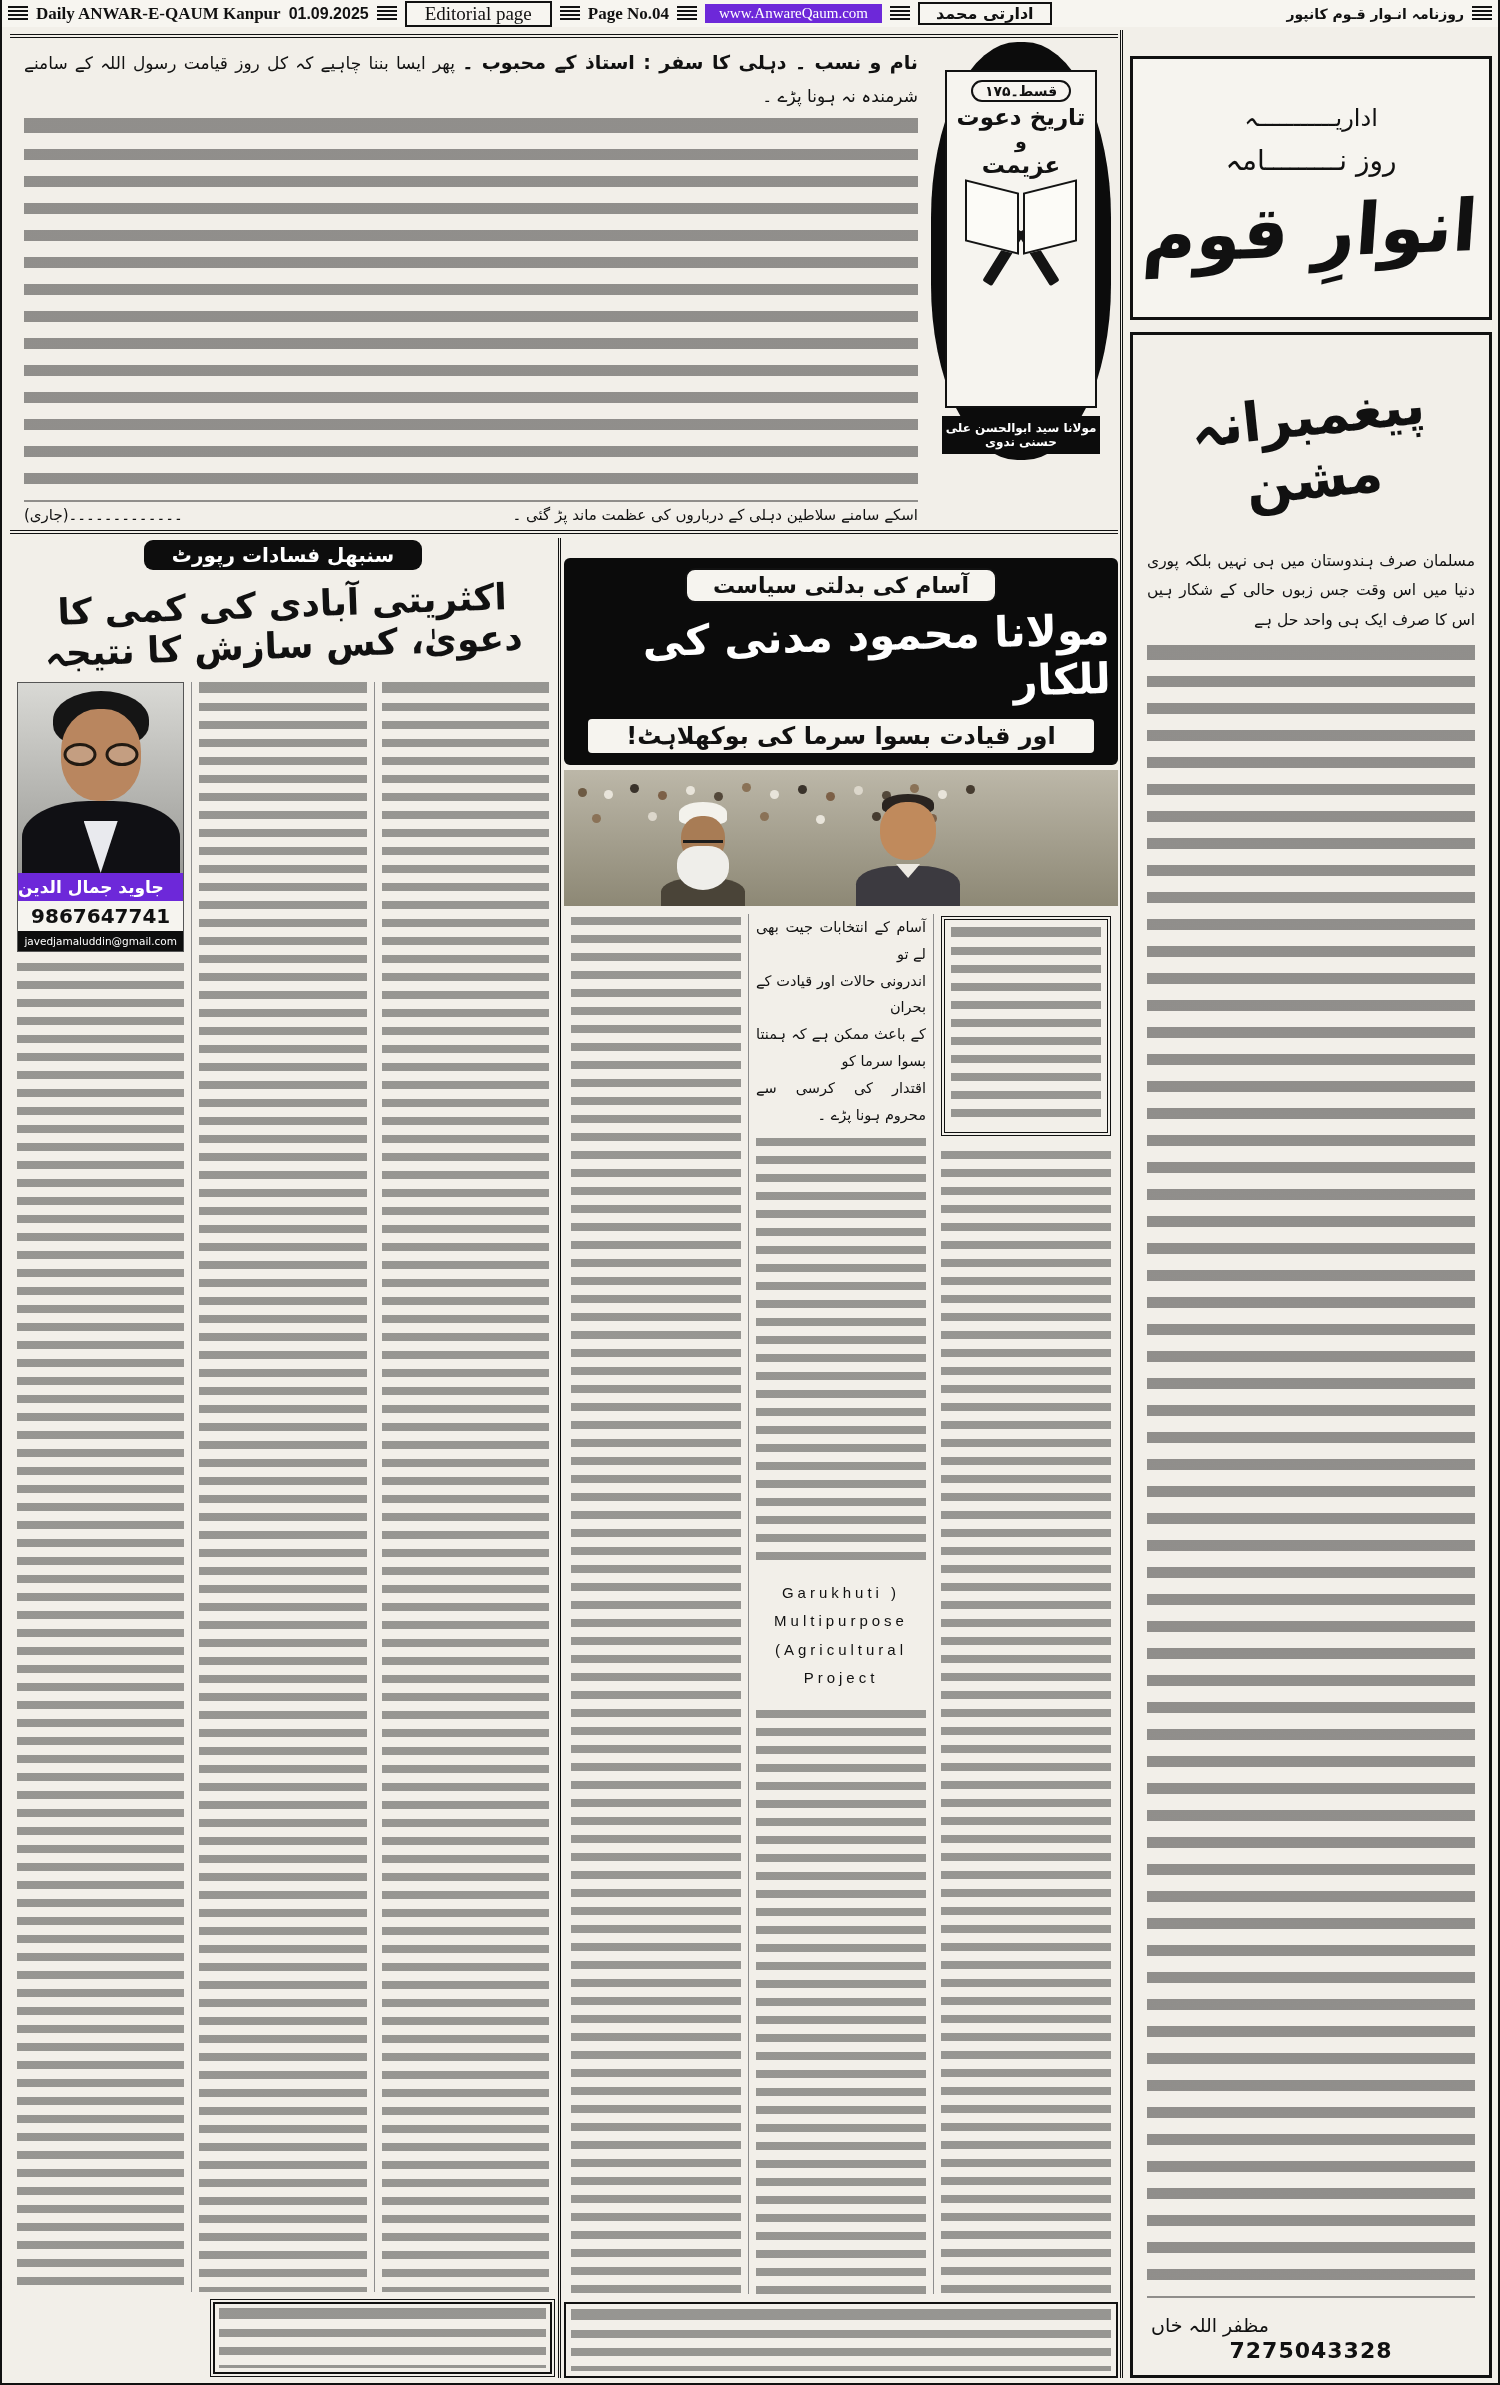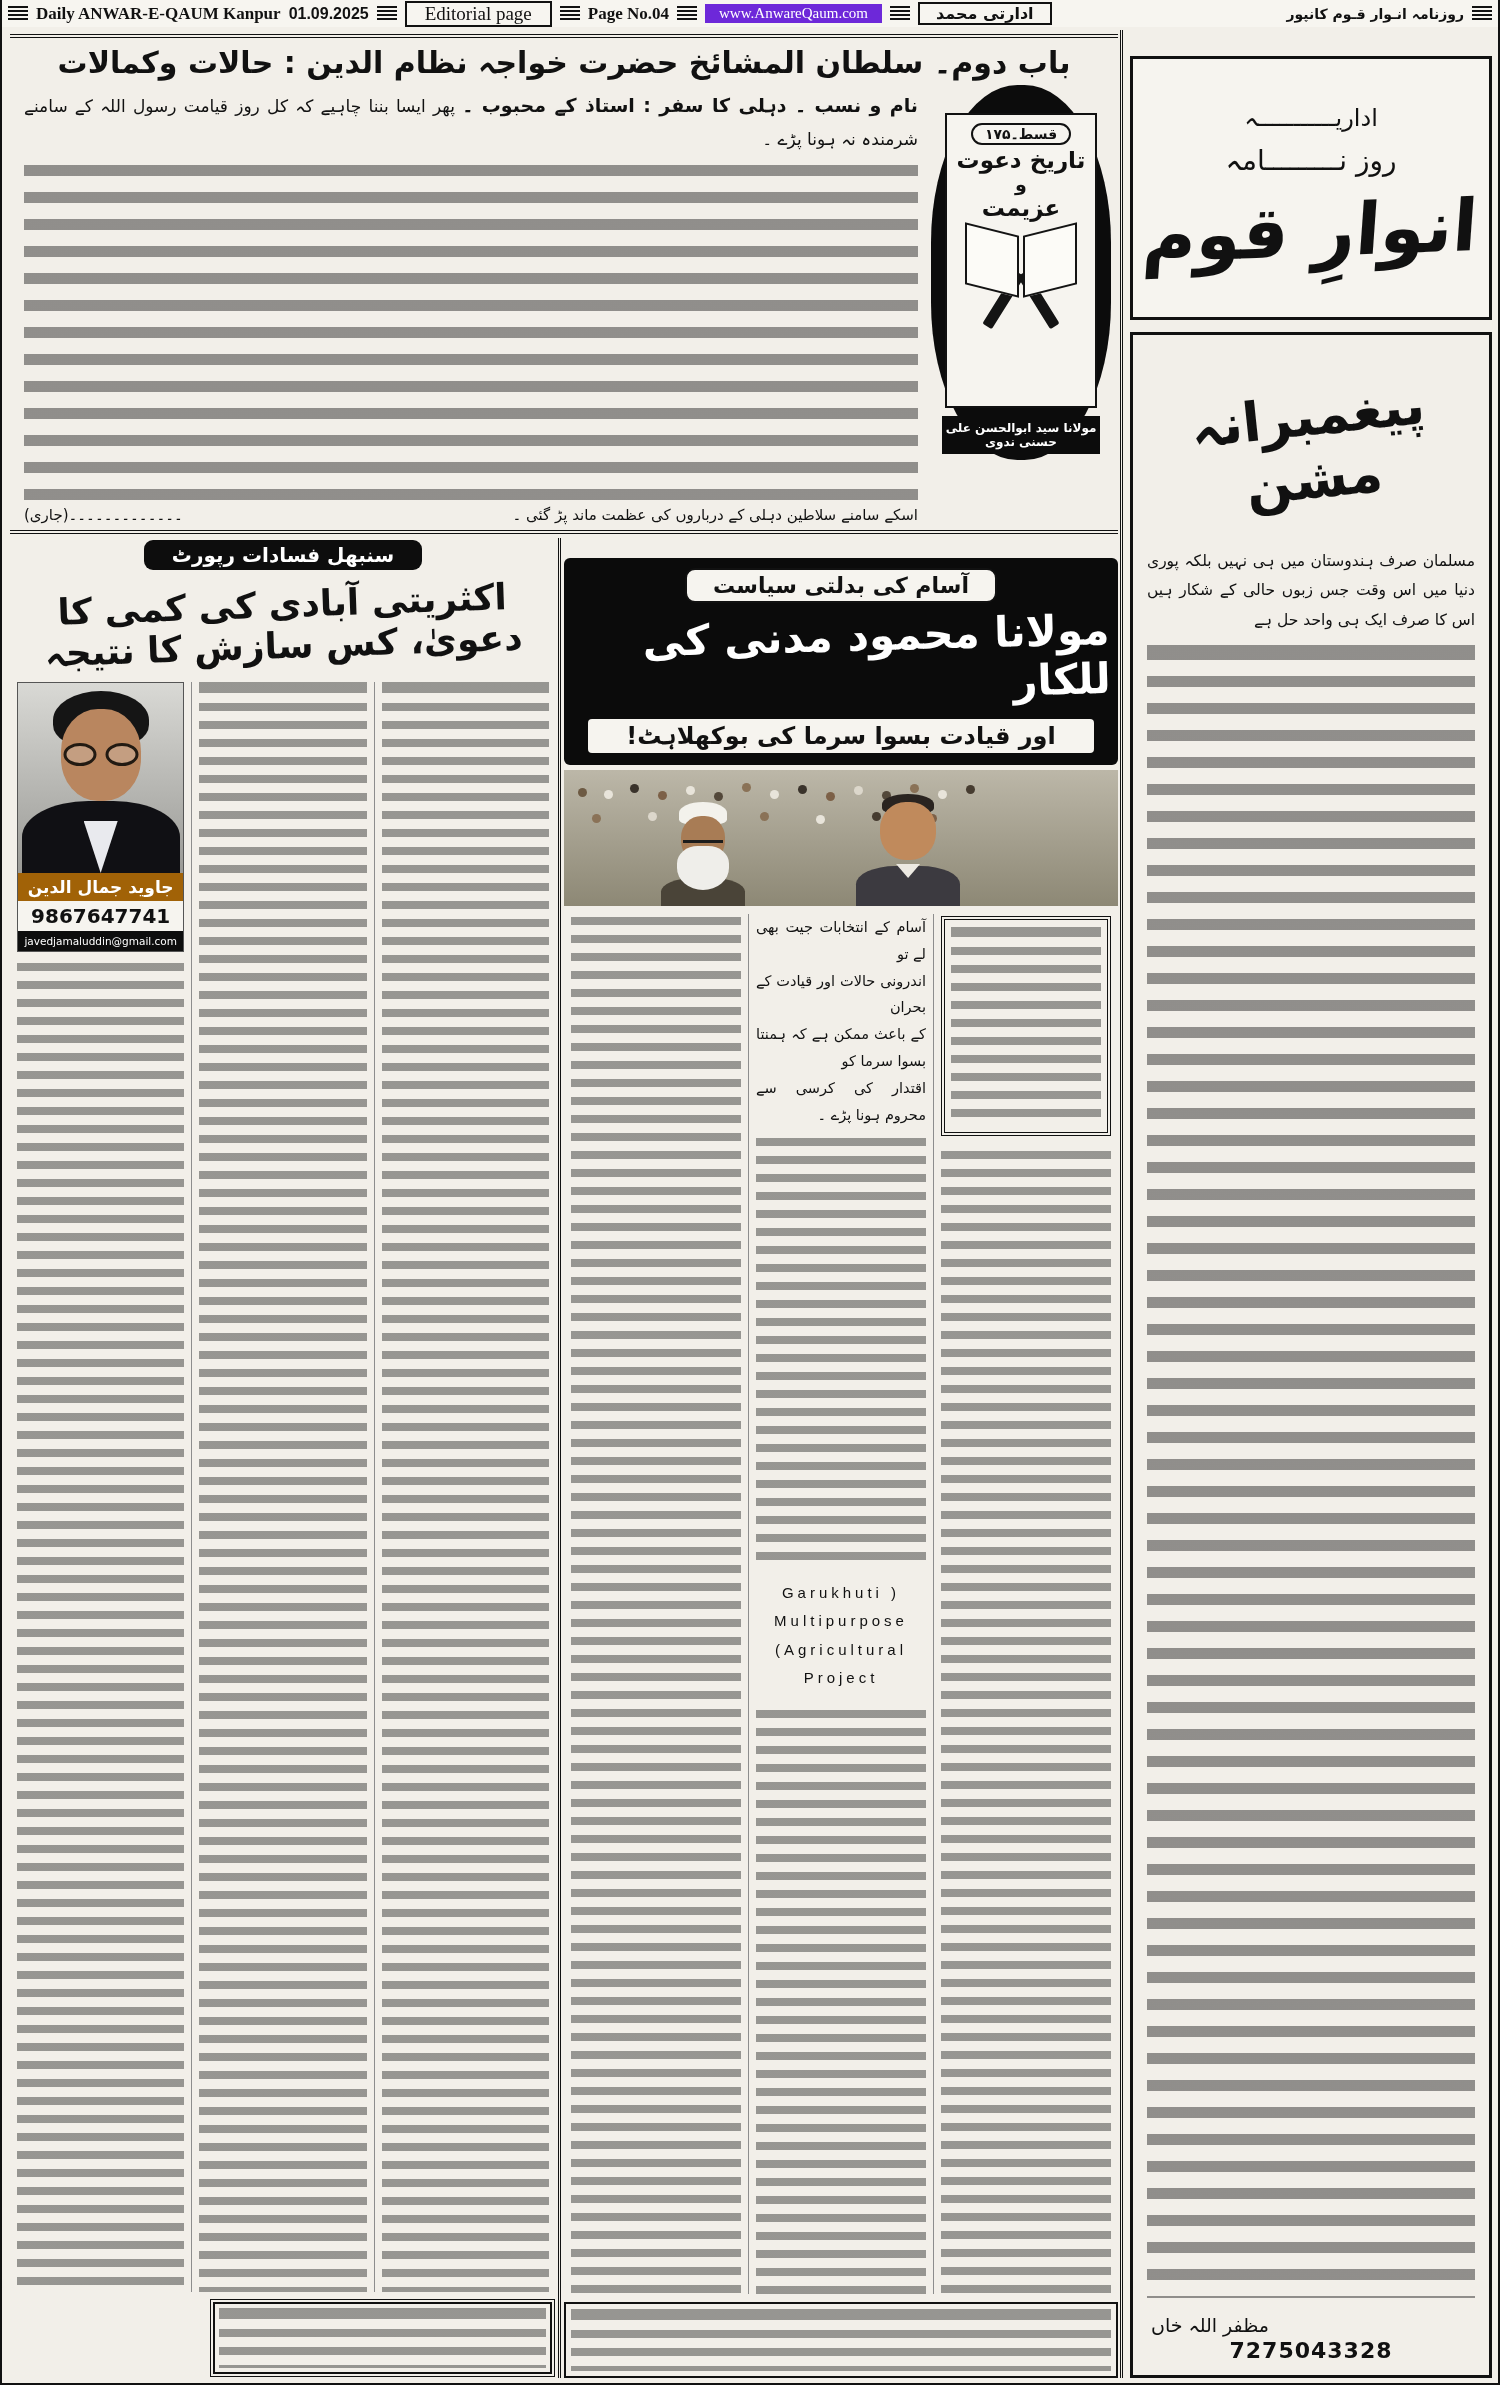--- a/index.html
+++ b/index.html
@@ -68,21 +68,21 @@
   .p1-suit{position:absolute;bottom:-14px;left:50%;transform:translateX(-50%);width:158px;height:86px;
            background:#101014;border-radius:42% 42% 0 0;}
   .p1-shirt{position:absolute;bottom:0;left:50%;transform:translateX(-50%);width:34px;height:52px;
             background:#e9eaee;clip-path:polygon(0 0,100% 0,50% 100%);}
   .p1-hair{position:absolute;top:8px;left:50%;transform:translateX(-50%);width:96px;height:58px;
            background:#151515;border-radius:50% 50% 42% 42%;}
   .p1-face{position:absolute;top:26px;left:50%;transform:translateX(-50%);width:80px;height:92px;
            background:#b9865f;border-radius:46%;}
   .p1-glasses{position:absolute;top:60px;left:50%;transform:translateX(-50%);display:flex;gap:9px;}
   .p1-glasses i{display:block;width:27px;height:17px;border:3px solid #221a12;border-radius:50%;background:rgba(230,230,230,.25);}
-  .name-strip{background:#a16207;color:#fff;text-align:center;font-size:17px;font-weight:700;padding:4px 0;direction:rtl;}
+  .name-strip{background:#6d28d9;color:#fff;text-align:left;font-size:17px;font-weight:700;padding:4px 0;direction:rtl;}
   .phone-line{text-align:center;font-size:20px;font-weight:700;direction:ltr;padding:3px 0;background:#f6f4ef;}
   .email-strip{background:#0d0d0d;color:#fff;text-align:center;font-size:10.5px;padding:4px 1px;direction:ltr;}
   .bottom-box-l{border:2px solid #111;outline:1px solid #111;outline-offset:2px;height:72px;
                 margin:10px 4px 4px;width:62%;align-self:flex-end;display:flex;box-sizing:border-box;}
   
   .center-sec{position:absolute;left:562px;top:538px;width:554px;height:1840px;display:flex;flex-direction:column;box-sizing:border-box;}
   .c-header{background:#0b0b0b;border-radius:6px;padding:10px 8px 12px;display:flex;flex-direction:column;align-items:center;gap:9px;margin-top:20px;}
   .c-kicker{background:#f6f4ef;border:2px solid #111;border-radius:10px;padding:3px 26px;font-size:22px;font-weight:700;direction:rtl;}
   .c-headline{color:#fff;font-size:42px;font-weight:800;transform:rotate(-1.5deg);direction:rtl;}
   .c-subhead{background:#f6f4ef;border-radius:4px;padding:3px 14px;font-size:24px;font-weight:900;
@@ -148,21 +148,20 @@
     <span class="t-en">Page No.04</span>
     <span class="lad"></span>
     <span class="t-black">www.AnwareQaum.com</span>
     <span class="lad"></span>
     <span class="t-box-ur">ادارتی محمد</span>
     <span class="t-ur">روزنامہ انـوار قـوم کانپور</span>
     <span class="lad"></span>
   </div>
 
   <div class="top-article">
-    <div class="h1-top">باب دوم۔ سلطان المشائخ حضرت خواجہ نظام الدین : حالات وکمالات</div>
     <div class="ta-row">
       <div class="series-wrap">
         <div class="series-card">
           <div class="ep-pill">قسط۔۱۷۵</div>
           <div class="s-t1">تاریخ دعوت</div>
           <div class="s-t2">و</div>
           <div class="s-t3">عزیمت</div>
           <div class="book">
             <span class="bleg l"></span>
             <span class="bleg r"></span>

